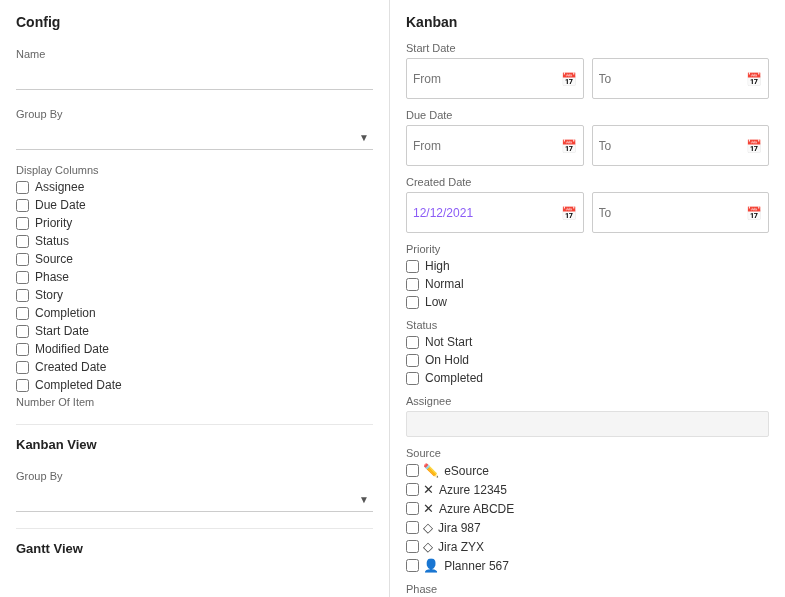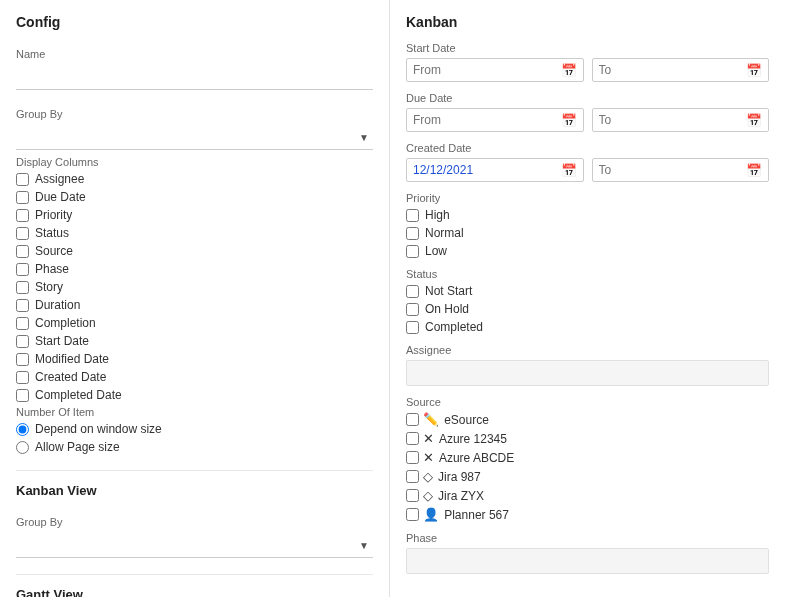--- a/index.html
+++ b/index.html
@@ -112,28 +112,28 @@
       display: flex;
       gap: 8px;
       align-items: center;
     }
     .date-field {
       flex: 1;
       position: relative;
     }
     .date-input {
       width: 100%;
-      height: 24px;
+      height: 41px;
       border: 1px solid #ccc;
       border-radius: 2px;
       outline: none;
       font-size: 12px;
       padding: 2px 28px 2px 6px;
       background: #fff;
-      color: #1d4ed8;
+      color: #8b5cf6;
     }
     .calendar-icon {
       position: absolute;
       right: 6px;
       top: 50%;
       transform: translateY(-50%);
       font-size: 13px;
       color: #666;
       pointer-events: none;
     }
@@ -200,21 +200,21 @@
     <input class="text-input" type="text" style="">
 
     <div class="field-label">Group By</div>
     <div class="select-wrapper">
       <select class="select-input">
         <option value=""></option>
       </select>
       <span class="select-arrow">▼</span>
     </div>
 
-    <div class="field-label" style="margin-top:6px;">Display Columns</div>
+    <div class="field-label" style="margin-top:14px;">Display Columns</div>
     <div class="checkbox-group" id="columns-container">
     <div class="checkbox-item">
           <input type="checkbox" style="">
           <span>Assignee</span>
         </div>
         <div class="checkbox-item">
           <input type="checkbox" style="">
           <span>Due Date</span>
         </div>
         <div class="checkbox-item">
@@ -232,24 +232,20 @@
         <div class="checkbox-item">
           <input type="checkbox" style="">
           <span>Phase</span>
         </div>
         <div class="checkbox-item">
           <input type="checkbox" style="">
           <span>Story</span>
         </div>
         <div class="checkbox-item">
           <input type="checkbox" style="">
-          <span>Duration</span>
-        </div>
-        <div class="checkbox-item">
-          <input type="checkbox" style="">
           <span>Completion</span>
         </div>
         <div class="checkbox-item">
           <input type="checkbox" style="">
           <span>Start Date</span>
         </div>
         <div class="checkbox-item">
           <input type="checkbox" style="">
           <span>Modified Date</span>
         </div>
@@ -258,30 +254,20 @@
           <span>Created Date</span>
         </div>
         <div class="checkbox-item">
           <input type="checkbox" style="">
           <span>Completed Date</span>
         </div>
       </div>
 
     <div class="number-items-section">
       <div class="number-items-label">Number Of Item</div>
-      <div id="number-options-container">
-          <div class="radio-item">
-            <input type="radio" name="number_option" checked="" style="">
-            <span>Depend on window size</span>
-          </div>
-          <div class="radio-item">
-            <input type="radio" name="number_option" style="">
-            <span>Allow Page size</span>
-          </div>
-        </div>
     </div>
 
     <div class="subsection">
       <div class="subsection-title">Kanban View</div>
       <div class="field-label">Group By</div>
       <div class="select-wrapper">
         <select class="select-input">
           <option value=""></option>
         </select>
         <span class="select-arrow">▼</span>

